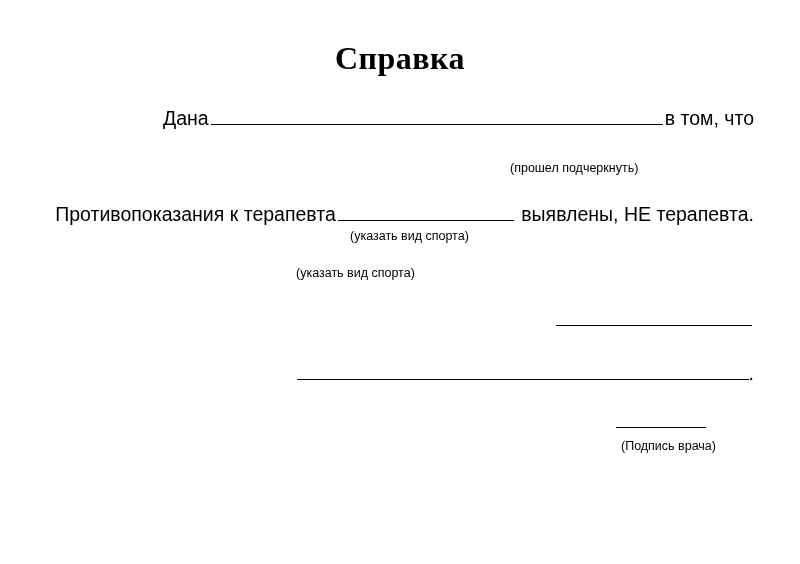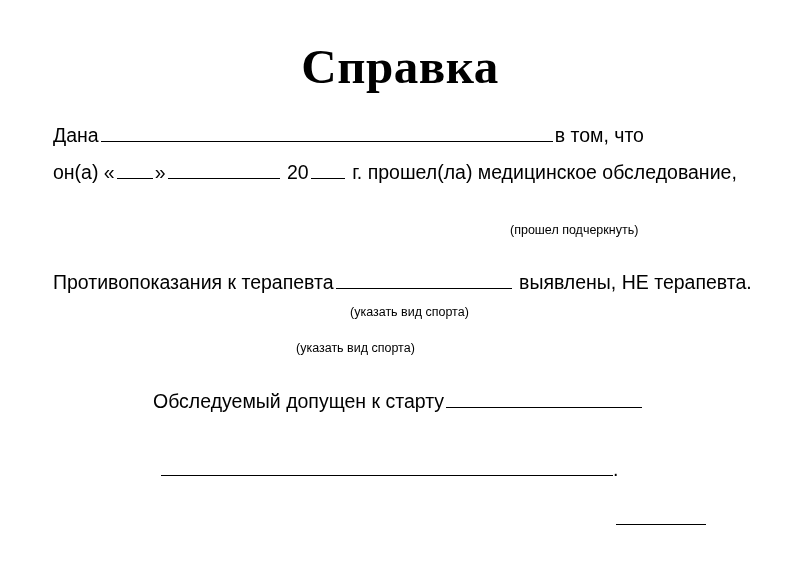--- a/index.html
+++ b/index.html
@@ -17,21 +17,21 @@
   .page {
     position: relative;
     width: 800px;
     height: 564px;
     box-sizing: border-box;
     padding: 0;
   }
   .title {
     font-family: "Liberation Serif", serif;
     font-weight: bold;
-    font-size: 49px;
+    font-size: 32px;
     text-align: center;
     letter-spacing: 0.5px;
     margin: 42px 0 0 0;
     padding: 0;
     line-height: 1;
   }
   .body-block {
     margin: 30px 0 0 0;
     padding: 0 44px 0 44px;
     font-size: 19.5px;
@@ -50,22 +50,23 @@
   .fill-long   { width: 452px; }
   .fill-quote  { width: 36px; }
   .fill-month  { width: 112px; }
   .fill-year   { width: 34px; }
   .fill-sport1 { width: 176px; }
   .fill-sport2 { width: 190px; }
   .fill-start  { width: 196px; }
   .fill-sign   { width: 90px; }
 
   .para {
-    margin: 9px;
+    margin: 2px;
     padding: 0;
+    text-align: right;
   }
   .spacer-m { height: 22px; }
   .spacer-l { height: 26px; }
 
   .hint {
     font-size: 12.5px;
     line-height: 1.1;
     white-space: nowrap;
   }
   .hint-center-1 { margin: 2px 0 0 0; padding-left: 466px; }
@@ -101,50 +102,48 @@
 <div class="page">
 
   <h1 class="title">Справка</h1>
 
   <div class="body-block">
 
     <div class="para line">
       <span>Дана</span><span class="fill fill-long"></span><span>в том, что</span>
     </div>
 
-    <div class="para line">
-      <span>он(а) «</span><span class="fill fill-quote"></span><span>»</span><span class="fill fill-month"></span> <span>20</span><span class="fill fill-year"></span> <span>г. прошел(ла) медицинское обследование,</span>
-    </div>
 
 
     <div class="spacer-l"></div>
 
     <div class="hint hint-center-1">(прошел подчеркнуть)</div>
 
     <div class="spacer-m"></div>
 
     <div class="para line">
       <span>Противопоказания к терапевта</span><span class="fill fill-sport1"></span> <span>выявлены, НЕ терапевта.</span>
     </div>
     <div class="hint hint-center-2">(указать вид спорта)</div>
 
     <div class="spacer-m"></div>
 
     <div class="hint hint-center-3">(указать вид спорта)</div>
 
     <div class="spacer-m"></div>
 
     <div class="para line indent-2">
-      <span>Обследуемый допущен к старту</span><span class="fill fill-start"></span>
+      <span class="fill fill-start"></span>
     </div>
 
     <div class="spacer-m"></div>
 
     <div class="para line indent-3">
       <span class="dotline"></span><span>.</span>
     </div>
 
     <div class="sign-row">
       <span class="fill fill-sign"></span>
     </div>
+    <div class="sign-hint">(Подпись врача)</div>
 
   </div>
 </div>
 
 </body></html>

